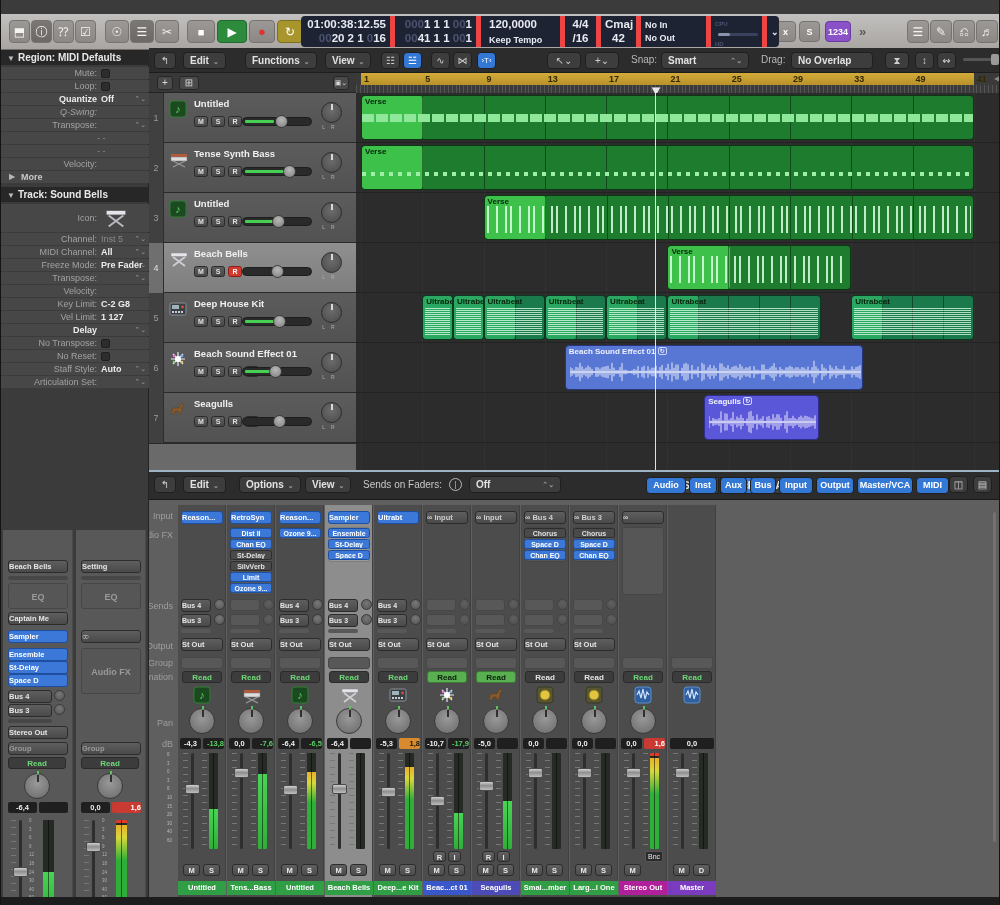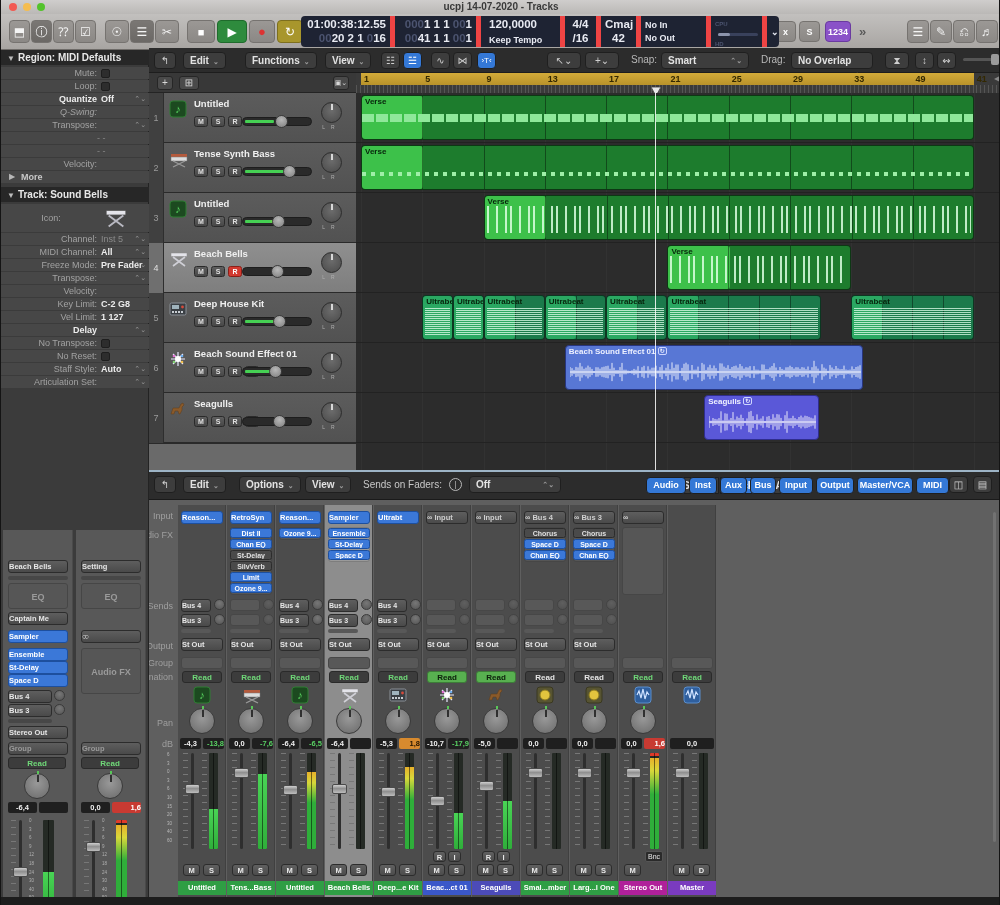--- a/index.html
+++ b/index.html
@@ -123,26 +123,20 @@
 
   
   .lstrip { position:absolute; top:480px; width:70px; height:417px; }
   .lstrip .chipb { width:60px; left:5px; }
   .lstrip .fxbox { width:60px; left:5px; }
 </style>
 </head>
 <body>
 <div id="app">
 
-<div id="titlebar" class="abs">
-  <div class="tl abs" style="left:8px;background:#f25a52"></div>
-  <div class="tl abs" style="left:22px;background:#f5bd4f"></div>
-  <div class="tl abs" style="left:36px;background:#53c32b"></div>
-  <div id="title" class="abs">ucpj 14-07-2020 - Tracks</div>
-</div>
 
 <div id="toolbar" class="abs">
       <div class="tbtn" style="left: 8px; width: 21px;">⬒</div>
       <div class="tbtn active" style="left: 30px; width: 21px;">ⓘ</div>
       <div class="tbtn" style="left: 52px; width: 21px;">⁇</div>
       <div class="tbtn" style="left: 74px; width: 21px;">☑</div>
       <div class="tbtn" style="left: 104px; width: 24px;">☉</div>
       <div class="tbtn active" style="left: 129px; width: 24px;">☰</div>
       <div class="tbtn" style="left: 154px; width: 24px;">✂</div>
       <div class="tbtn" style="left: 186px; width: 28px; color: rgb(255, 255, 255); font-size: 11px;">■</div>
@@ -222,21 +216,21 @@
       </div>
       <div class="insp-row" style="top: 108px;">
         <div class="lab">Velocity:</div>
       </div>
       <div class="insp-row" style="top: 121px;">
         <span style="position:absolute;left:8px;color:#b8b8b8;font-size:8px">▶</span>
         <span style="position:absolute;left:20px;color:#c8c8c8;font-weight:bold">More</span>
       </div>
       <div class="insp-head" style="top: 137px;"><span class="tri">▼</span><span>Track:  Sound Bells</span></div>
       <div class="insp-row" style="top: 154px; height: 28px;">
-        <div class="lab" style="line-height: 28px; text-align: center;">Icon:</div>
+        <div class="lab" style="line-height: 28px;">Icon:</div>
         <div style="position: absolute; left: 100px; top: 3px;"><svg width="30" height="22" viewBox="0 0 20 18">
             <rect x="2" y="3" width="16" height="3.5" fill="#e4e4ea" stroke="#555" stroke-width="0.5"></rect>
             <path d="M4,7 L16,16 M16,7 L4,16" stroke="#b9b9c2" stroke-width="1.6"></path>
           </svg></div>
       </div>
       <div class="insp-row" style="top: 183px; height: 12px;">
         <div class="lab" style="line-height: 12px;">Channel:</div>
         <div class="val dim">Inst 5</div>
         <div class="chev">⌃⌄</div>
       </div>

